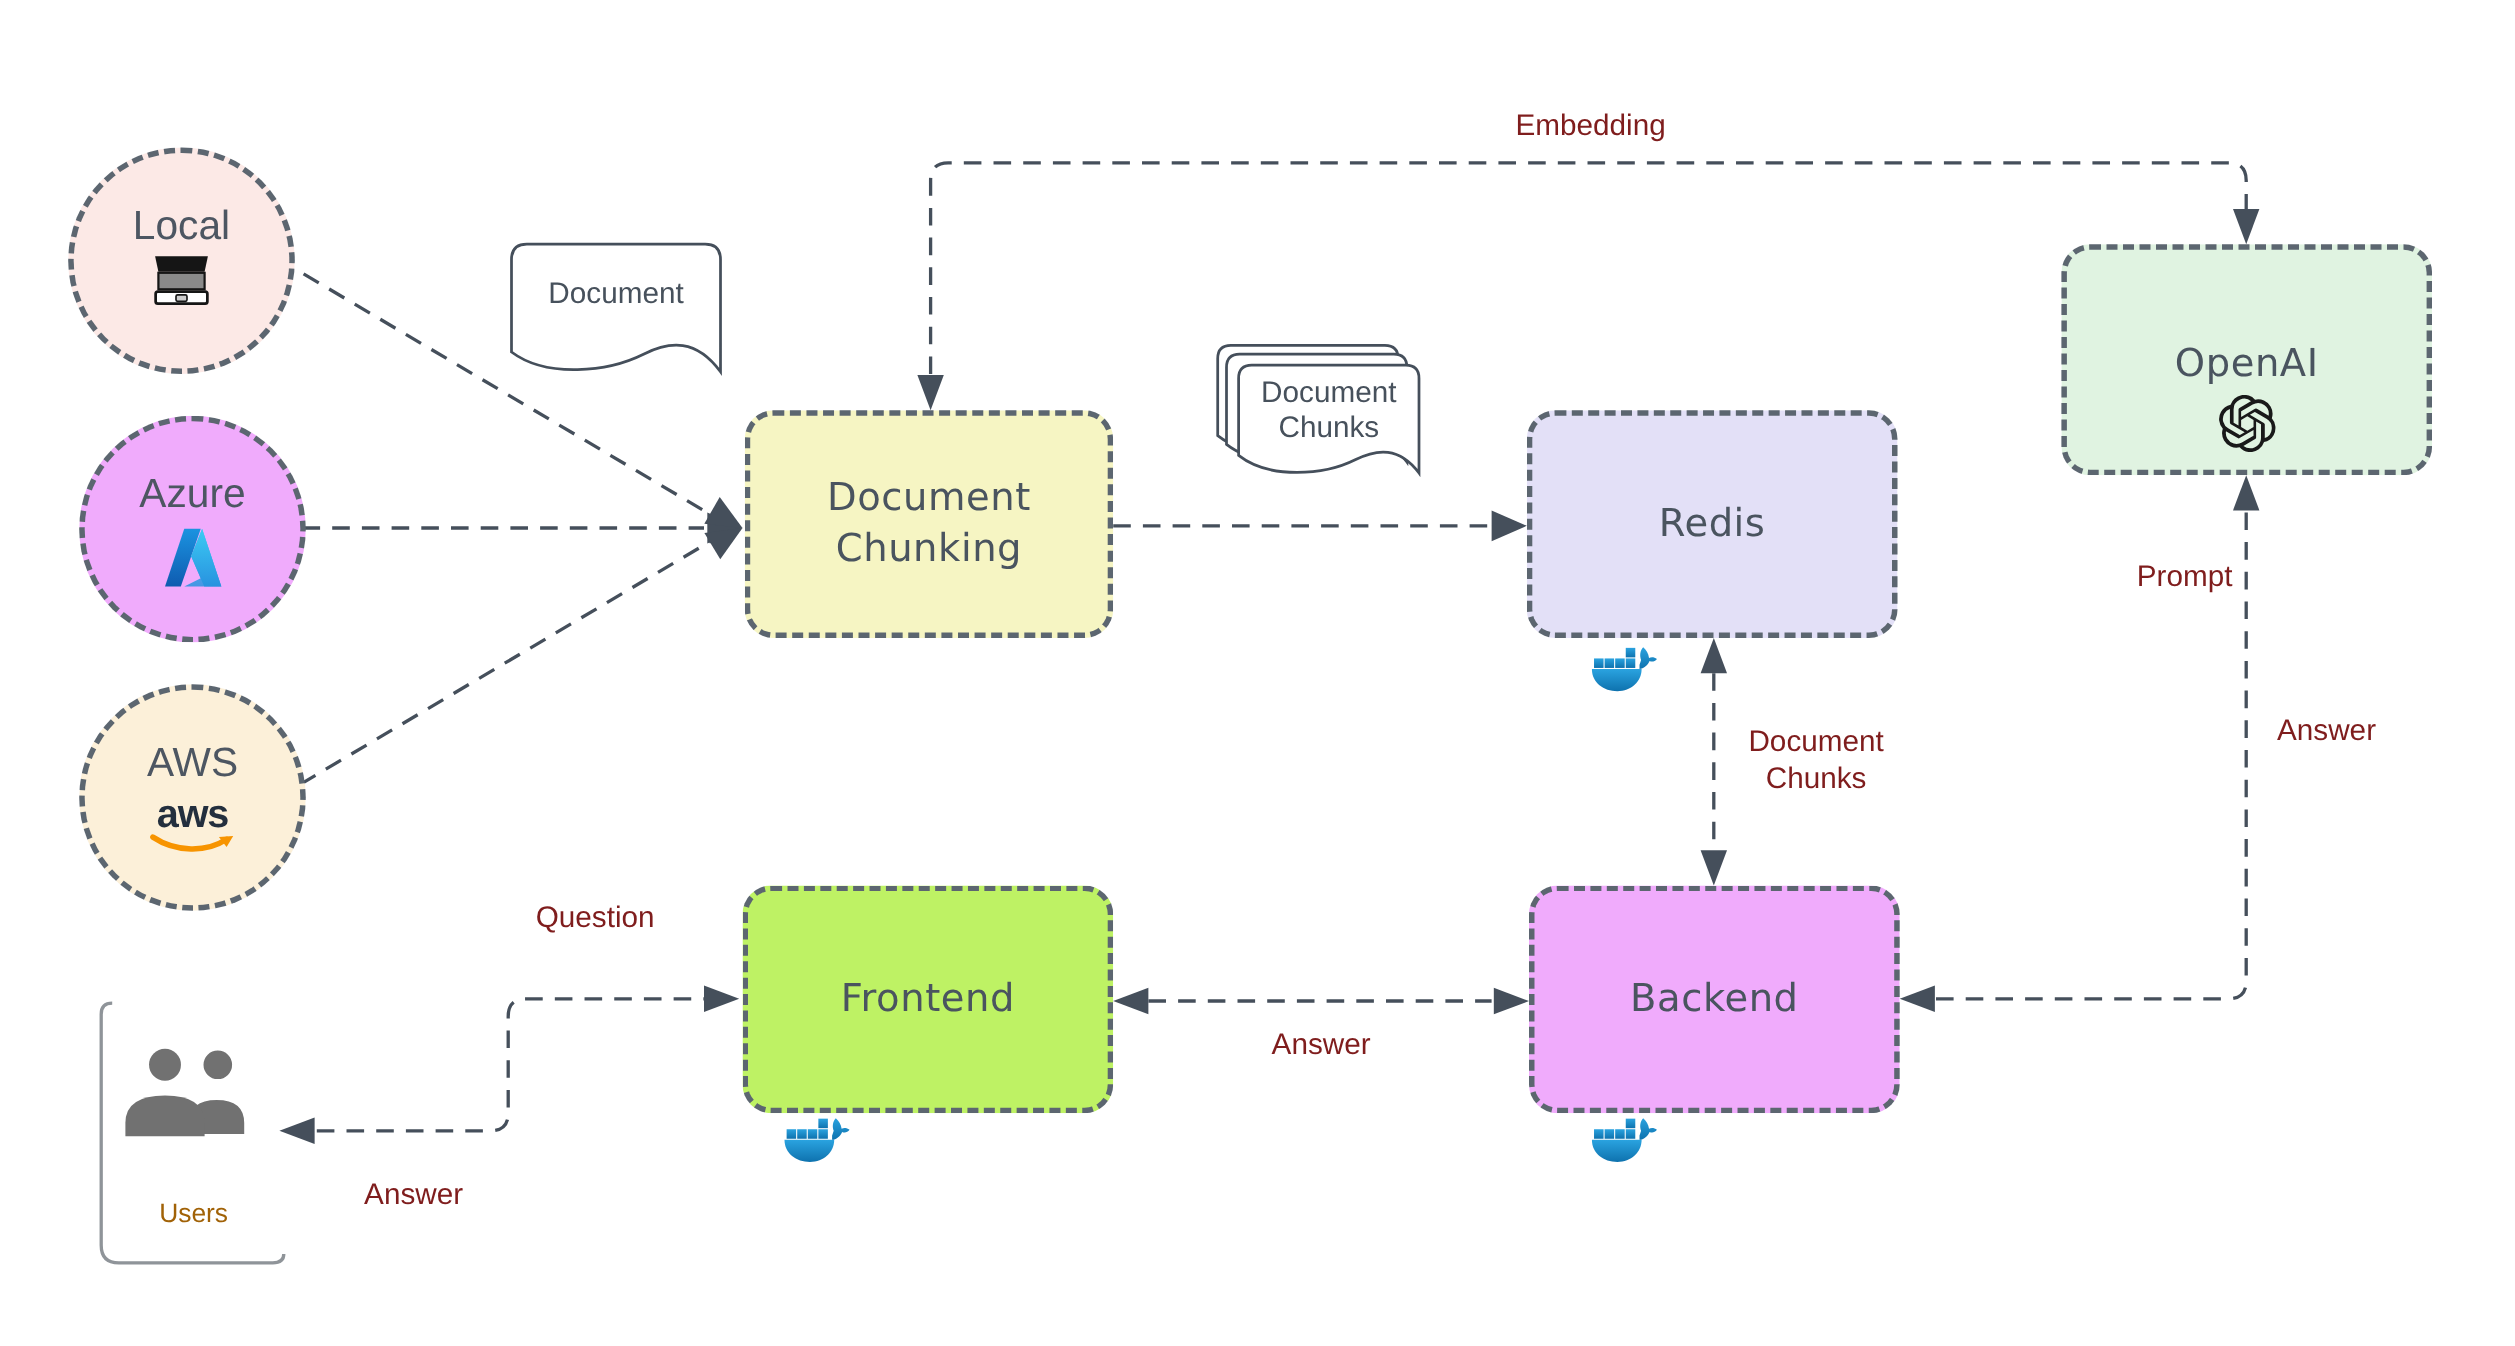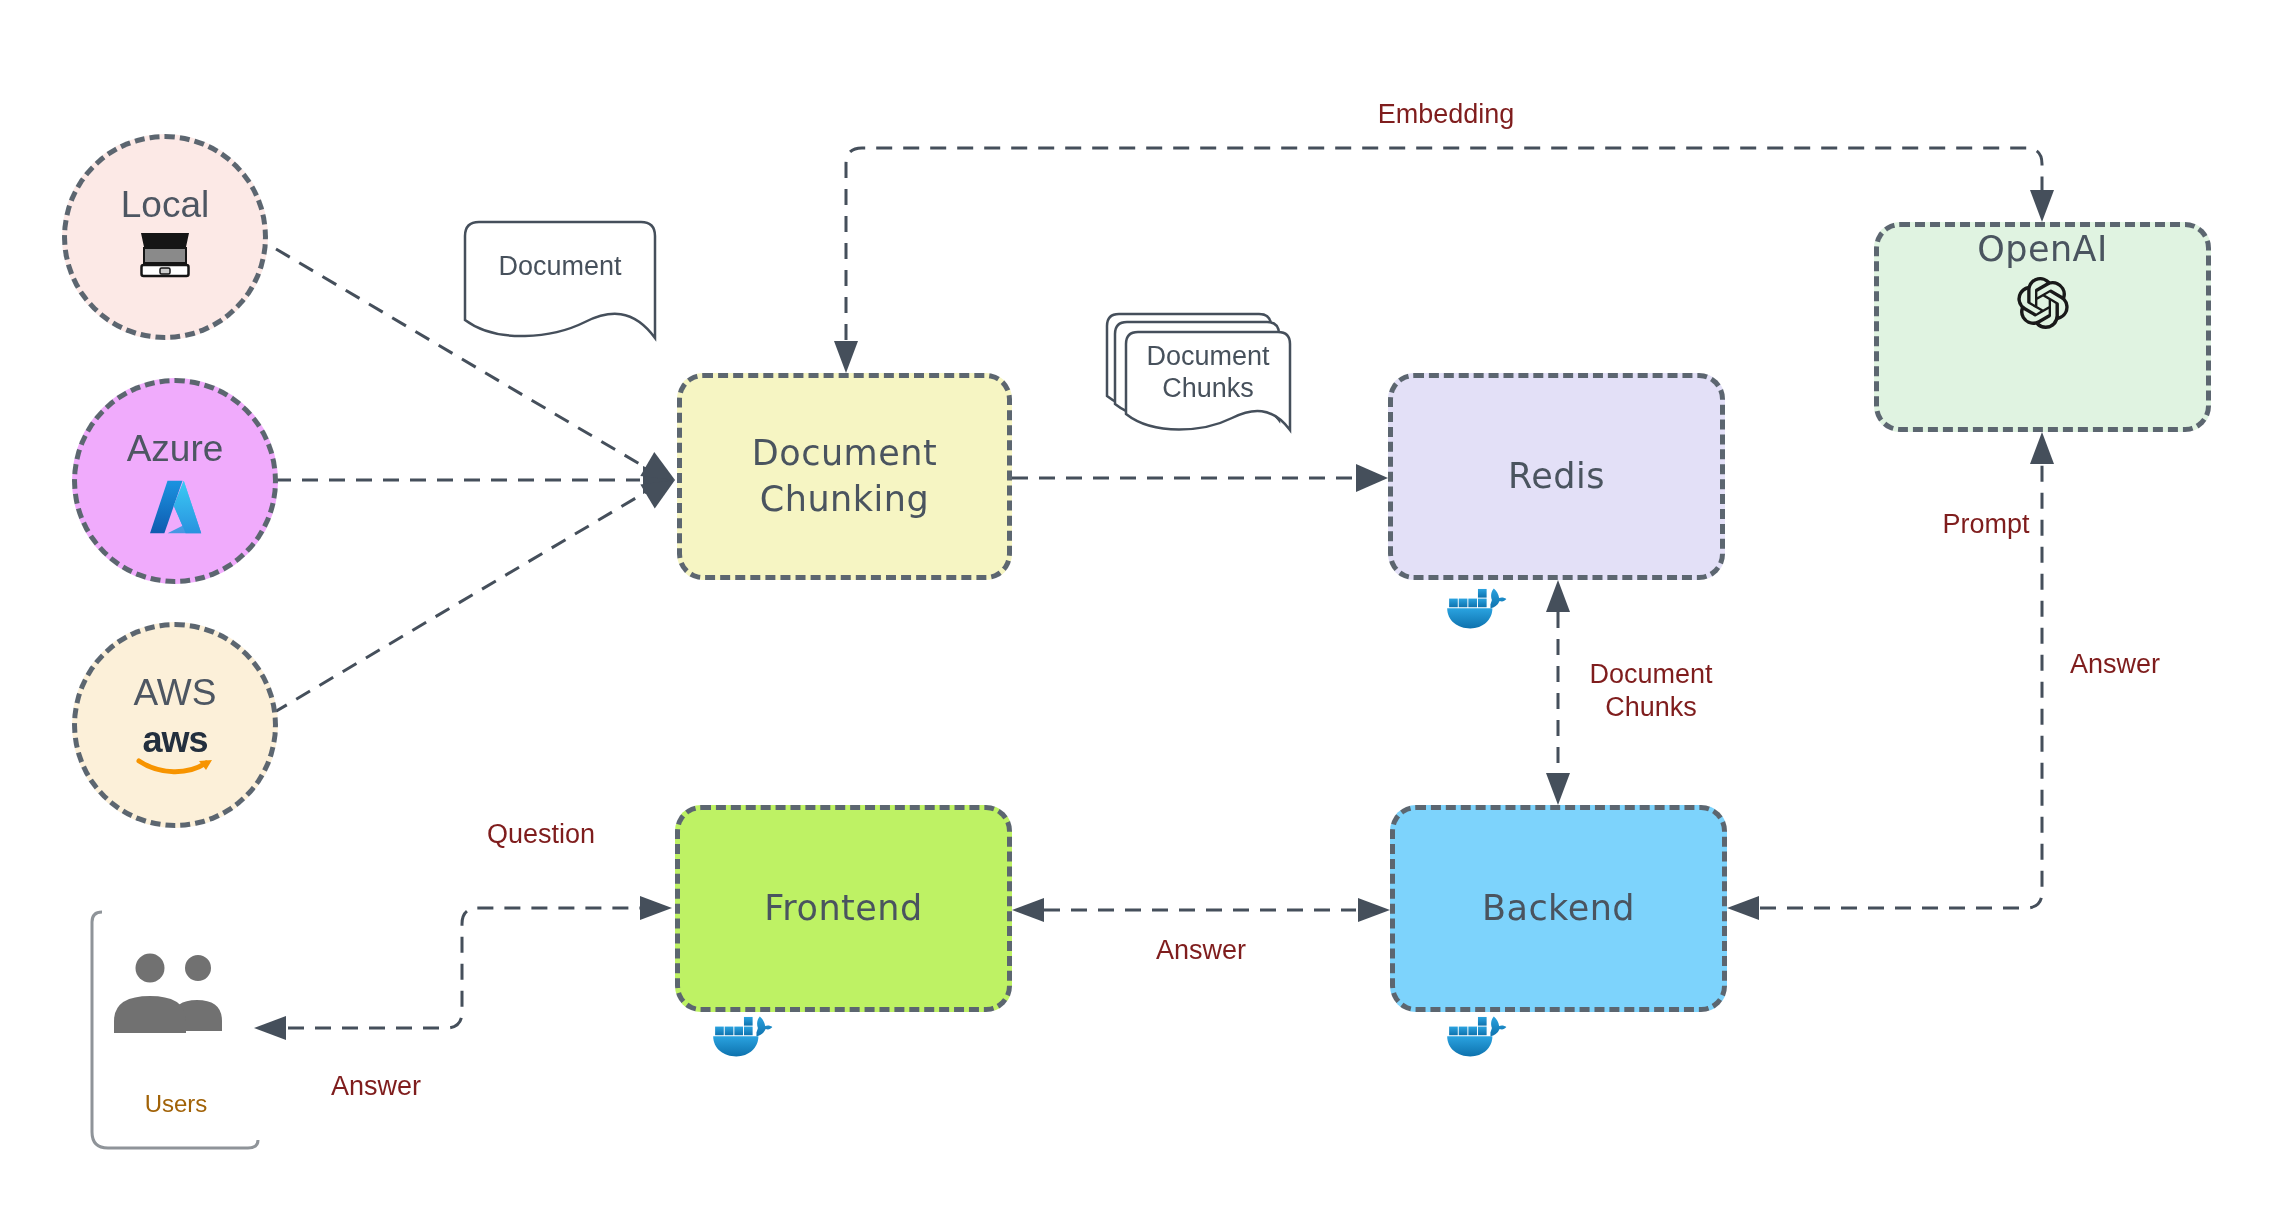--- a/index.html
+++ b/index.html
@@ -10,21 +10,21 @@
   .head{fill:#454f5b;stroke:none;}
   .circle{position:absolute;width:206px;height:206px;box-sizing:border-box;
           border:5px dashed #5c6670;border-radius:50%;
           display:flex;flex-direction:column;align-items:center;padding-top:45px;
           font-size:37px;color:#4d5662;}
   .circle .src-label{margin-bottom:6px;}
   .box{position:absolute;box-sizing:border-box;border:5px dashed #5c6670;border-radius:26px;
        display:flex;flex-direction:column;align-items:center;justify-content:center;
        font-family:"DejaVu Sans",sans-serif;font-size:35px;color:#4a545f;
        text-align:center;line-height:1.3;letter-spacing:.5px;}
-  .box.openai{justify-content:flex-start;}
+  .box.openai{justify-content:flex-start;padding-top:82px;}
   .doc-label{position:absolute;transform:translate(-50%,-50%);font-size:27px;color:#47515c;
              text-align:center;line-height:1.18;white-space:nowrap;}
   .edge-label{position:absolute;transform:translate(-50%,-50%);font-size:27px;color:#7f1d1d;
               text-align:center;line-height:1.22;white-space:nowrap;}
   .users-label{position:absolute;transform:translate(-50%,-50%);font-size:24px;color:#a16207;}
   .aws-logo{display:flex;flex-direction:column;align-items:center;margin-top:2px;}
   .aws-word{font-size:36px;font-weight:bold;color:#232f3e;letter-spacing:-1px;line-height:1;}
   .dockersvg{position:absolute;width:62px;height:50px;}
 </style>
 </head>
@@ -153,21 +153,21 @@
     <div>OpenAI</div>
     <svg width="52" height="52" viewBox="0 0 24 24" style="margin-top:4px">
       <path fill="#191919" d="M22.2819 9.8211a5.9847 5.9847 0 0 0-.5157-4.9108 6.0462 6.0462 0 0 0-6.5098-2.9A6.0651 6.0651 0 0 0 4.9807 4.1818a5.9847 5.9847 0 0 0-3.9977 2.9 6.0462 6.0462 0 0 0 .7427 7.0966 5.98 5.98 0 0 0 .511 4.9107 6.051 6.051 0 0 0 6.5146 2.9001A5.9847 5.9847 0 0 0 13.2599 24a6.0557 6.0557 0 0 0 5.7718-4.2058 5.9894 5.9894 0 0 0 3.9977-2.9001 6.0557 6.0557 0 0 0-.7475-7.073zm-9.022 12.6081a4.4755 4.4755 0 0 1-2.8764-1.0408l.1419-.0804 4.7783-2.7582a.7948.7948 0 0 0 .3927-.6813v-6.7369l2.02 1.1686a.071.071 0 0 1 .038.052v5.5826a4.504 4.504 0 0 1-4.4945 4.4944zm-9.6607-4.1254a4.4708 4.4708 0 0 1-.5346-3.0137l.142.0852 4.783 2.7582a.7712.7712 0 0 0 .7806 0l5.8428-3.3685v2.3324a.0804.0804 0 0 1-.0332.0615L9.74 19.9502a4.4992 4.4992 0 0 1-6.1408-1.6464zM2.3408 7.8956a4.485 4.485 0 0 1 2.3655-1.9728V11.6a.7664.7664 0 0 0 .3879.6765l5.8144 3.3543-2.0201 1.1685a.0757.0757 0 0 1-.071 0l-4.8303-2.7865A4.504 4.504 0 0 1 2.3408 7.8956zm16.5963 3.8558L13.1038 8.364 15.1192 7.2a.0757.0757 0 0 1 .071 0l4.8303 2.7913a4.4944 4.4944 0 0 1-.6765 8.1042v-5.6772a.79.79 0 0 0-.407-.667zm2.0107-3.0231l-.142-.0852-4.7735-2.7818a.7759.7759 0 0 0-.7854 0L9.409 9.2297V6.8974a.0662.0662 0 0 1 .0284-.0615l4.8303-2.7866a4.4992 4.4992 0 0 1 6.6802 4.66zM8.3065 12.863l-2.02-1.1638a.0804.0804 0 0 1-.038-.0567V6.0742a4.4992 4.4992 0 0 1 7.3757-3.4537l-.142.0805L8.704 5.459a.7948.7948 0 0 0-.3927.6813zm1.0976-2.3654l2.602-1.4998 2.6069 1.4998v2.9994l-2.5974 1.4997-2.6067-1.4997Z"></path>
     </svg>
   </div>
 
   <div class="box" style="left:675px;top:805px;width:337px;height:207px;background:#bef264;">
     <div>Frontend</div>
   </div>
 
-  <div class="box" style="left:1390px;top:805px;width:337px;height:207px;background:#7dd3fc;">
+  <div class="box" style="left:1390px;top:805px;width:337px;height:207px;background:#f0abfc;">
     <div>Backend</div>
   </div>
 
   <svg class="dockersvg" style="left:1446px;top:588px;">
       <use href="#docker-sym"></use>
     </svg>
   <svg class="dockersvg" style="left:712px;top:1016px;">
       <use href="#docker-sym"></use>
     </svg>
   <svg class="dockersvg" style="left:1446px;top:1016px;">

